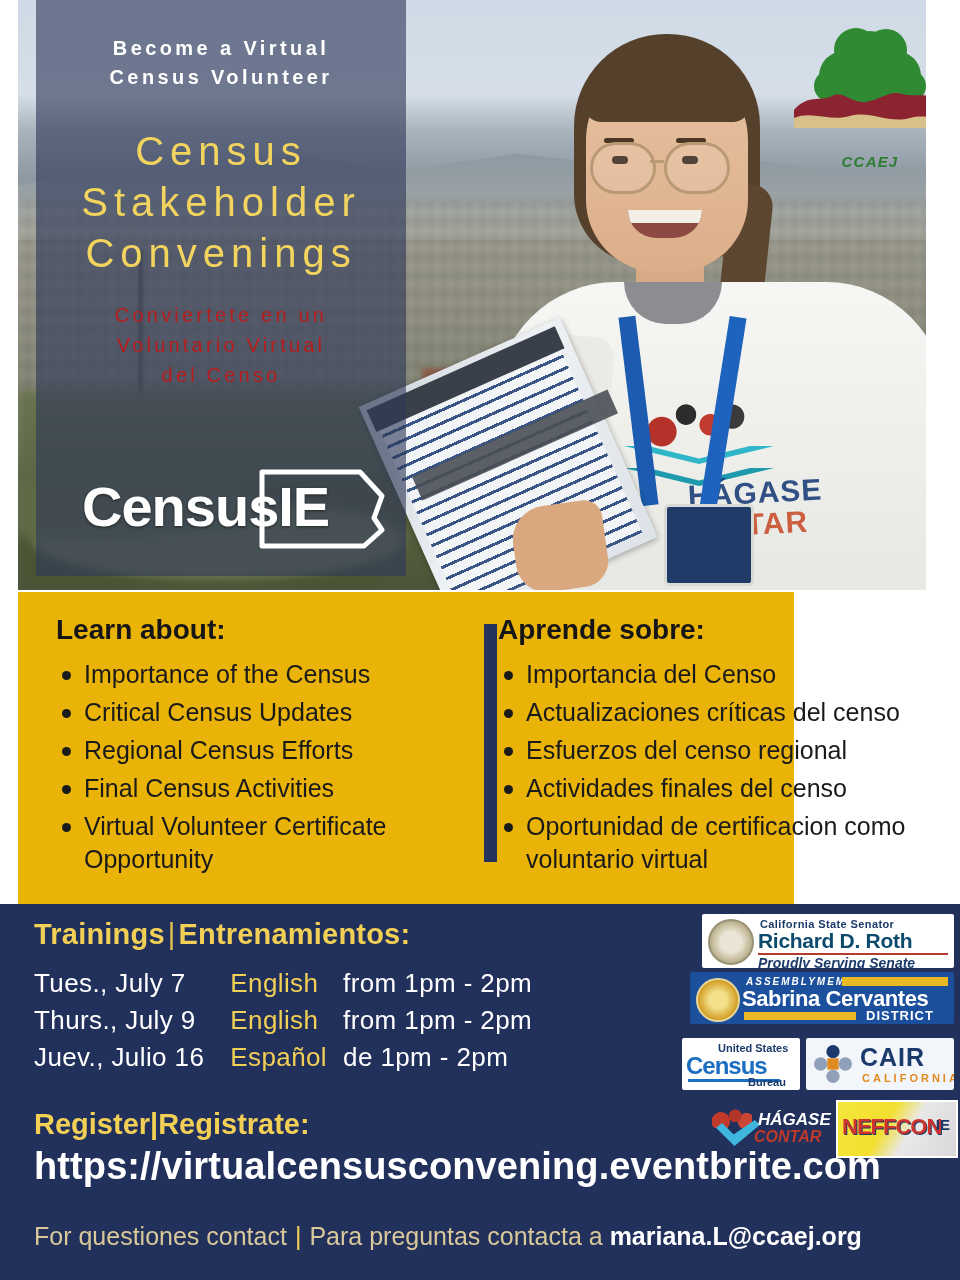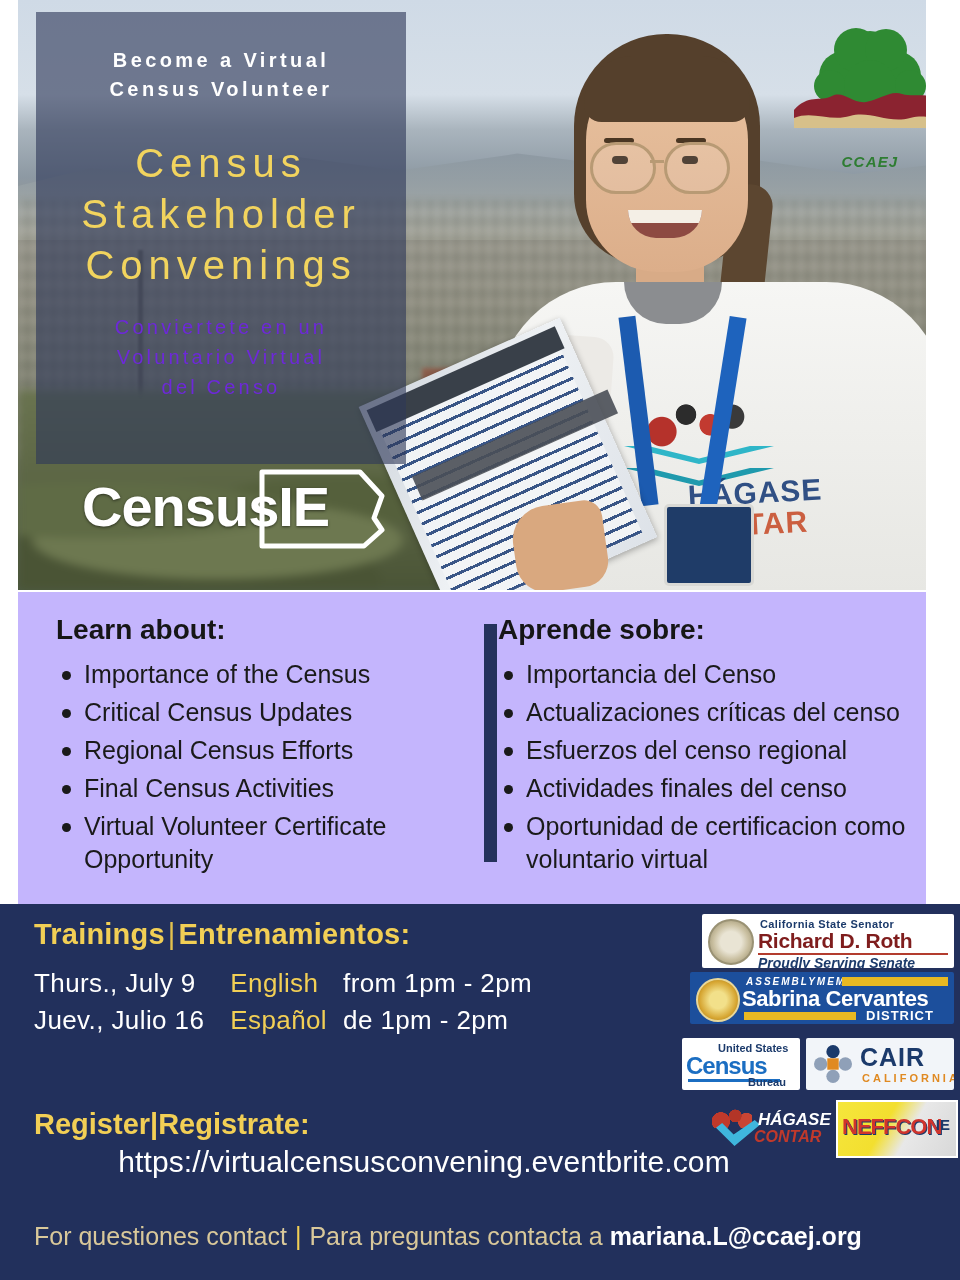--- a/index.html
+++ b/index.html
@@ -170,37 +170,36 @@
   .p-clip-top{
     position:absolute;left:6px;top:6px;width:206px;height:24px;background:#394049;
   }
   .p-clip-band{
     position:absolute;left:-78px;top:398px;width:214px;height:26px;
     background:#4a4f56;transform:rotate(-24deg);opacity:.9;
   }
 
   
   .headpanel{
-    position:absolute;left:18px;top:0;width:370px;height:452px;
+    position:absolute;left:18px;top:0;width:370px;height:576px;
     background:rgba(46,56,88,.62);
-    margin-top:12px;
   }
   .kicker{
     position:absolute;left:0;right:0;top:34px;
     text-align:center;color:#ffffff;
     font-size:20px;font-weight:600;letter-spacing:3.4px;line-height:1.45;
   }
   .title{
     position:absolute;left:0;right:0;top:126px;
     text-align:center;color:#f2d45e;
     font-size:40px;font-weight:400;letter-spacing:6px;line-height:1.28;
   }
   .subtitle{
     position:absolute;left:0;right:0;top:300px;
-    text-align:center;color:#6d28d9;
+    text-align:center;color:#b91c1c;
     font-size:20px;font-weight:400;letter-spacing:3.2px;line-height:1.5;
   }
 
   
   .censusie{position:absolute;left:64px;top:470px;width:300px;height:92px;}
   .censusie .word{
     position:absolute;left:0;top:4px;
     color:#ffffff;font-size:56px;font-weight:600;letter-spacing:-1px;
     text-shadow:0 1px 3px rgba(0,0,0,.55);
   }
@@ -208,22 +207,22 @@
 
   
   .ccaej{position:absolute;left:772px;top:24px;width:160px;height:148px;font-style:italic;}
   .ccaej-label{
     position:absolute;left:0;right:0;bottom:2px;text-align:center;
     color:#2e7d32;font-size:15px;font-weight:bold;letter-spacing:1.2px;
   }
 
   
   .info{
-    position:absolute;left:18px;top:592px;width:908px;height:312px;
-    background:#c4b5fd;
+    position:absolute;left:18px;top:592px;width:776px;height:312px;
+    background:#eab308;
   }
   .info .col{position:absolute;top:22px;}
   .info .col.en{left:38px;width:400px;}
   .info .col.es{left:480px;width:420px;}
   .info h2{
     margin:0 0 12px 0;font-size:28px;font-weight:bold;color:#161616;
   }
   .info ul{margin:0;padding:0;list-style:none;}
   .info li{
     position:relative;padding-left:28px;margin-bottom:5px;
@@ -251,37 +250,37 @@
   .f-head .bar{color:#e4c24d;font-weight:400;padding:0 3px;}
   table.sched{border-collapse:collapse;}
   table.sched td{
     font-size:26px;color:#ffffff;padding:3px 0;vertical-align:baseline;
     letter-spacing:.4px;
   }
   table.sched td.date{padding-right:26px;}
   table.sched td.lang{color:#f2cf55;padding-right:16px;}
   .f-reg{position:absolute;left:16px;top:204px;width:780px;}
   .f-reg .rhead{font-size:29px;font-weight:bold;color:#f2cf55;margin-bottom:4px;}
-  .f-reg .url{font-size:30px;font-weight:normal;color:#ffffff;letter-spacing:.1px;text-align:center;}
+  .f-reg .url{font-size:38px;font-weight:bold;color:#ffffff;letter-spacing:.1px;}
   .f-contact{
     position:absolute;left:16px;top:318px;font-size:25px;color:#d9c89a;
   }
   .f-contact .sep{color:#f2cf55;padding:0 8px;}
   .f-contact .email{color:#ffffff;font-weight:bold;}
 
   
   .sponsors{position:absolute;left:664px;top:6px;width:278px;}
   .lg{background:#ffffff;border-radius:2px;overflow:hidden;position:relative;}
 
   .lg-roth{position:absolute;left:20px;top:4px;width:252px;height:54px;}
   .roth-seal{position:absolute;left:6px;top:5px;width:42px;height:42px;border-radius:50%;
     background:radial-gradient(circle,#e9e4d4 35%,#c9bfa0 60%,#8a8060 100%);
     border:2px solid #9a9274;}
   .roth-t1{position:absolute;left:58px;top:4px;font-size:11px;font-weight:bold;color:#1b3a6b;letter-spacing:.4px;}
-  .roth-t2{position:absolute;left:56px;top:15px;font-size:21px;font-weight:bold;color:#7f1d1d;letter-spacing:-.3px;}
+  .roth-t2{position:absolute;left:56px;top:15px;font-size:21px;font-weight:bold;color:#0c4a6e;letter-spacing:-.3px;}
   .roth-rule{position:absolute;left:56px;top:39px;width:190px;height:2px;background:#b33c2e;}
   .roth-t3{position:absolute;left:56px;top:41px;font-size:14px;font-style:italic;font-weight:bold;color:#1b3a6b;}
 
   .lg-cerv{position:absolute;left:8px;top:62px;width:264px;height:52px;background:#1c4f9c;}
   .cerv-seal{position:absolute;left:6px;top:6px;width:40px;height:40px;border-radius:50%;
     background:radial-gradient(circle,#f2e08a 30%,#d6a531 65%,#8a6a17 100%);border:2px solid #e8d79a;}
   .cerv-t1{position:absolute;left:56px;top:4px;font-size:10px;font-weight:bold;color:#ffffff;letter-spacing:2px;font-style:italic;}
   .cerv-bar1{position:absolute;left:152px;top:5px;width:106px;height:9px;background:#e8b923;}
   .cerv-t2{position:absolute;left:52px;top:14px;font-size:22px;font-weight:bold;color:#ffffff;letter-spacing:-.4px;}
   .cerv-bar2{position:absolute;left:54px;top:40px;width:112px;height:8px;background:#e8b923;}
@@ -442,20 +441,25 @@
 
   <div class="footer">
     <div class="footer-inner">
 
       <div class="f-left">
         <div class="f-head">
           <span>Trainings</span><span class="bar">|</span><span>Entrenamientos:</span>
         </div>
         <table class="sched">
           <tbody>
+              <tr>
+            <td class="date">Tues., July 7</td>
+            <td class="lang">English</td>
+            <td class="time">from 1pm - 2pm</td>
+          </tr>
           <tr>
             <td class="date">Thurs., July 9</td>
             <td class="lang">English</td>
             <td class="time">from 1pm - 2pm</td>
           </tr>
           <tr>
             <td class="date">Juev., Julio 16</td>
             <td class="lang">Español</td>
             <td class="time">de 1pm - 2pm</td>
           </tr>

